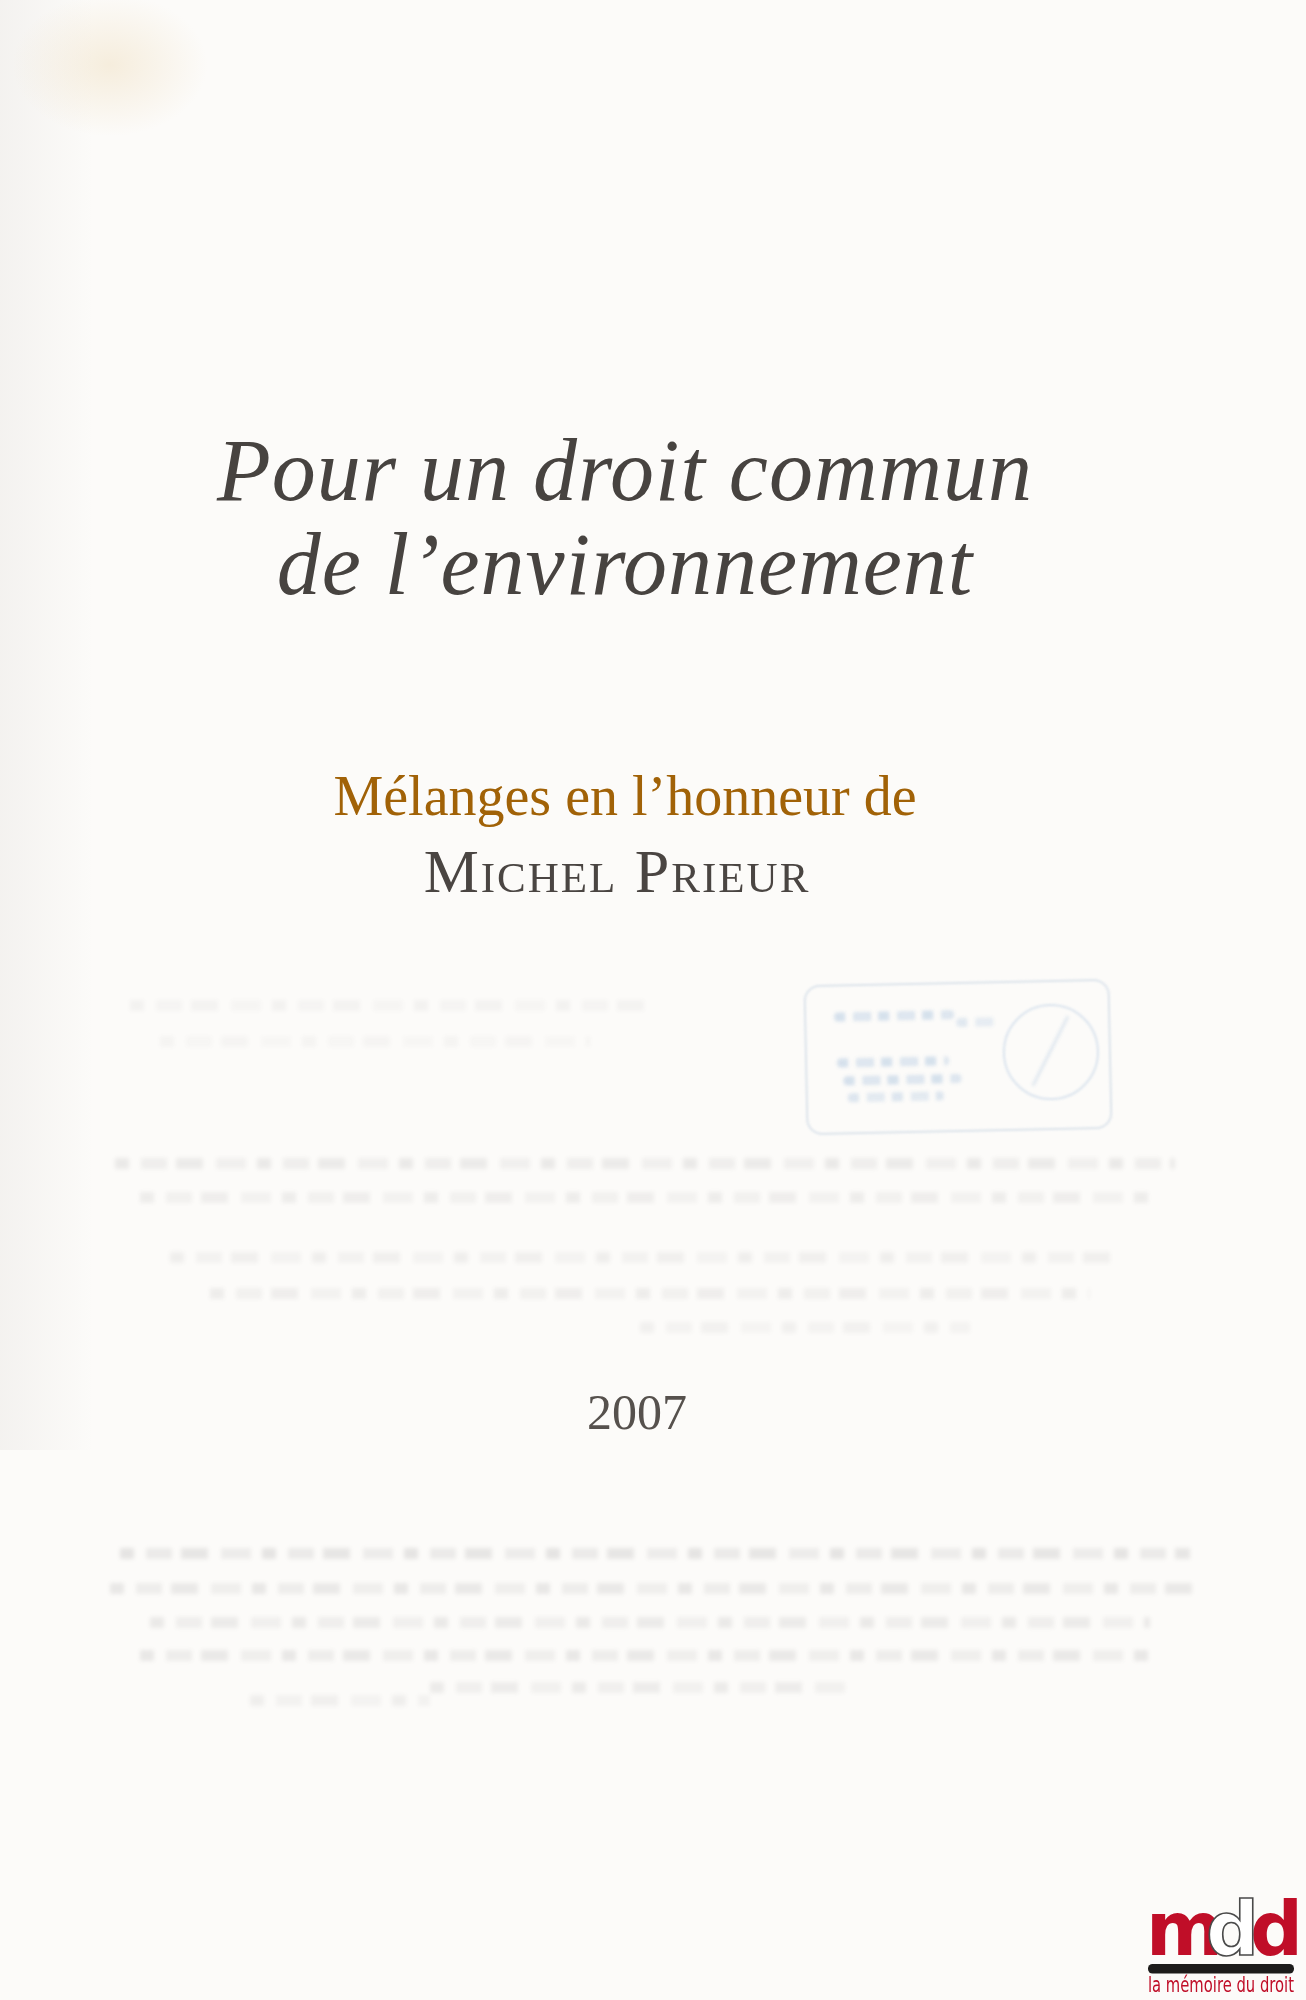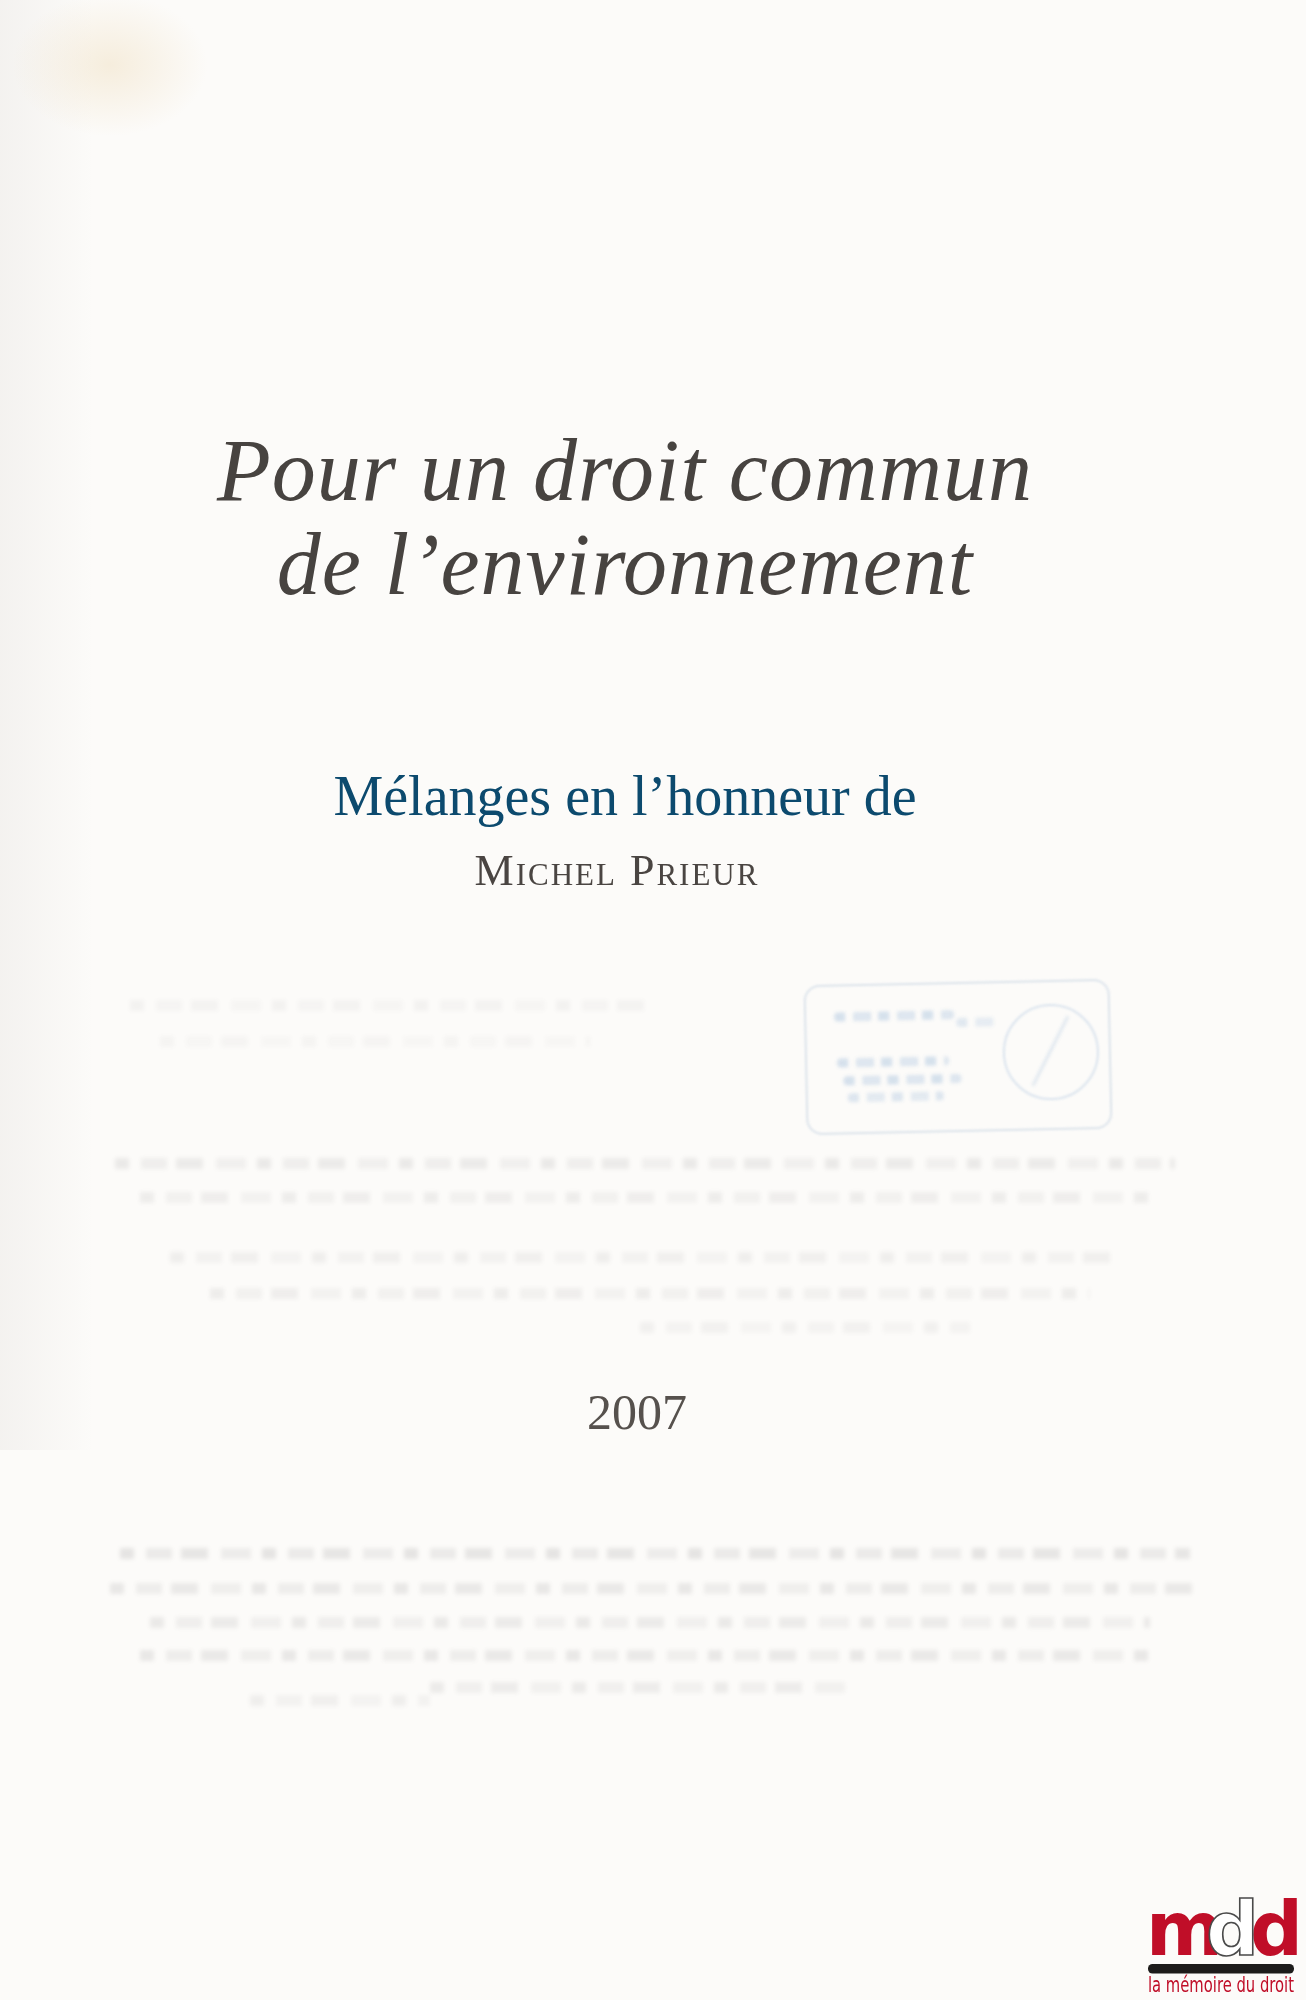--- a/index.html
+++ b/index.html
@@ -30,25 +30,25 @@
     position:absolute;left:0;right:0;top:424px;
     font-style:italic;
     font-size:88px;
     line-height:94px;
     letter-spacing:1px;
     color:#474340;
   }
   .dedication{
     position:absolute;left:0;right:0;top:766px;
     font-size:56px;line-height:60px;
-    color:#0c4a6e;
+    color:#a16207;
   }
   .honoree{
     position:absolute;left:0;right:16px;top:838px;
-    font-size:44px;line-height:66px;
+    font-size:62px;line-height:66px;
     font-variant:small-caps;
     letter-spacing:2px;
     color:#4a4542;
   }
   .year{
     position:absolute;left:0;right:0;top:1386px;
     font-size:50px;line-height:52px;
     color:#56514d;
     margin-left:24px;
   }

